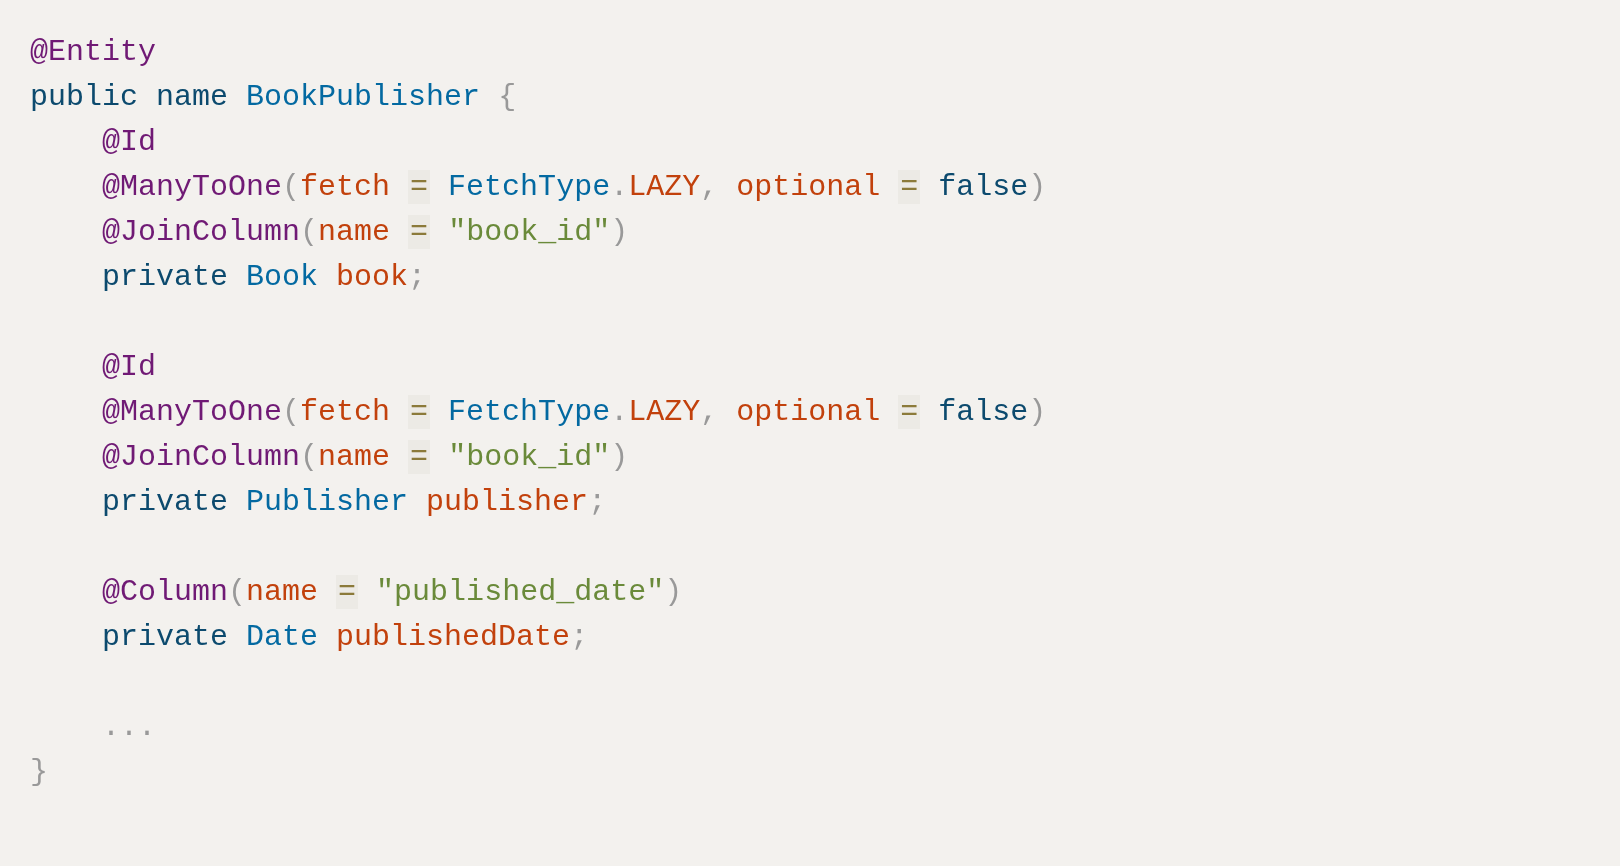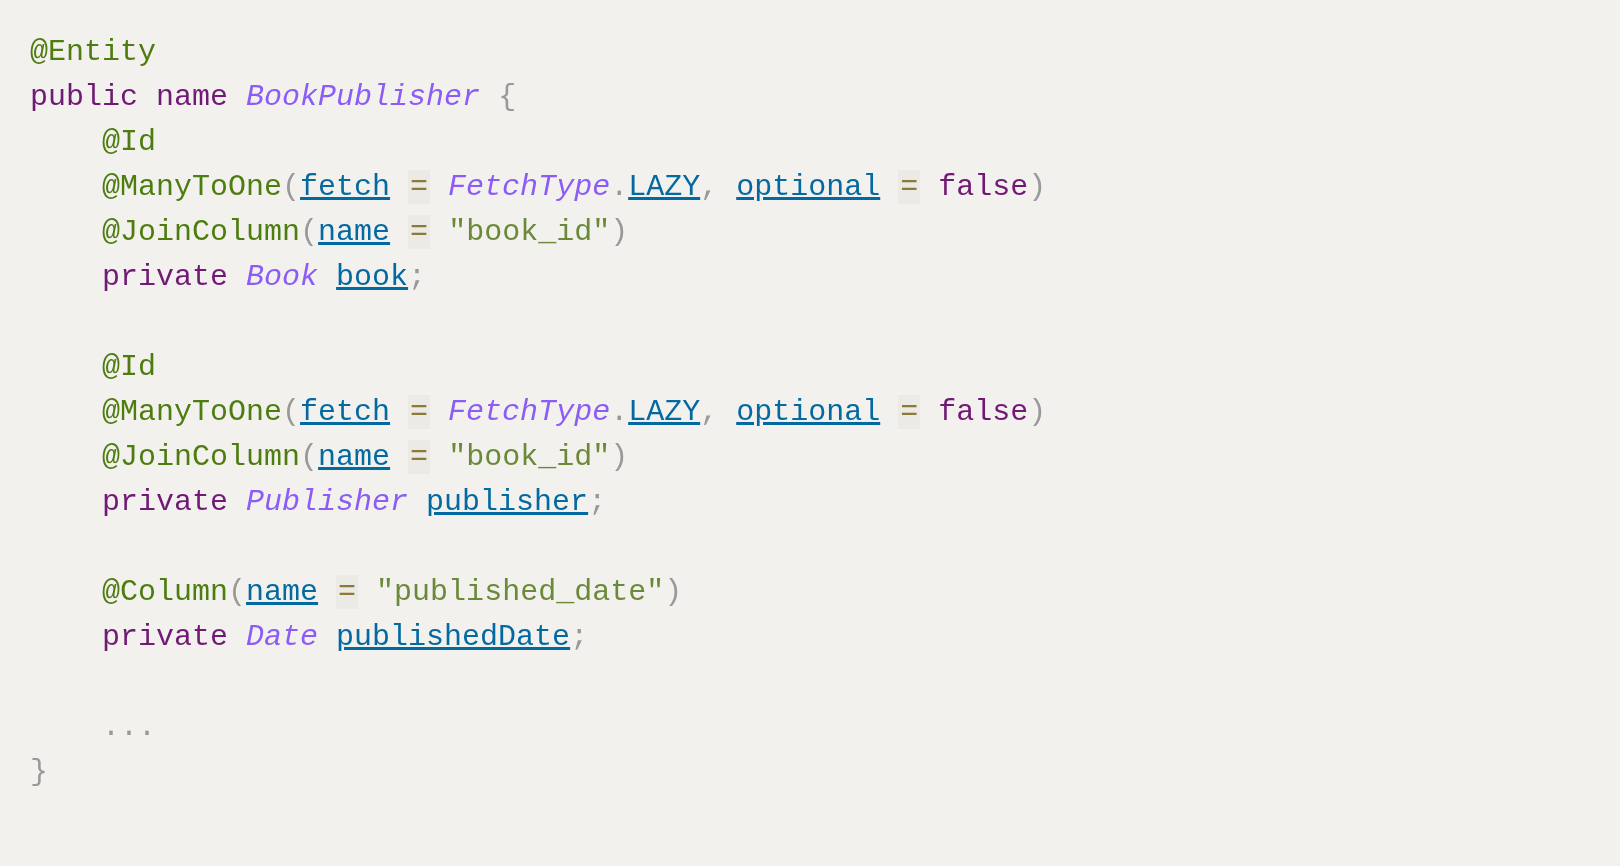--- a/index.html
+++ b/index.html
@@ -14,24 +14,24 @@
       font-family: "SF Mono", "Monaco", "Menlo", "Consolas", "Courier New", monospace;
       font-size: 30px;
       line-height: 1.5;
       padding: 30px 0 0 30px;
       color: #1a1a1a;
     }
     pre {
       font-family: inherit;
       white-space: pre;
     }
-    .comment { color: #4d7c0f; text-align: right; }
-    .keyword { color: #701a75; }
-    .type { color: #8b5cf6; font-style: italic; }
-    .ident { color: #0369a1; text-decoration: underline; }
+    .comment { color: #701a75; text-align: right; }
+    .keyword { color: #0c4a6e; }
+    .type { color: #0369a1; }
+    .ident { color: #c2410c; }
     .string { color: #6a8a3a; }
     .dim { color: #999; }
     .op-bg { background: #eceae5; color: #8b7a3a; padding: 0 2px; }
     .tab { display: inline-block; width: 2.4em; }
   </style>
 </head>
 <body>
 
 <pre><span class="comment">@Entity</span>
 <span class="keyword">public</span> <span class="keyword">name</span> <span class="type">BookPublisher</span> <span class="dim">{</span>

